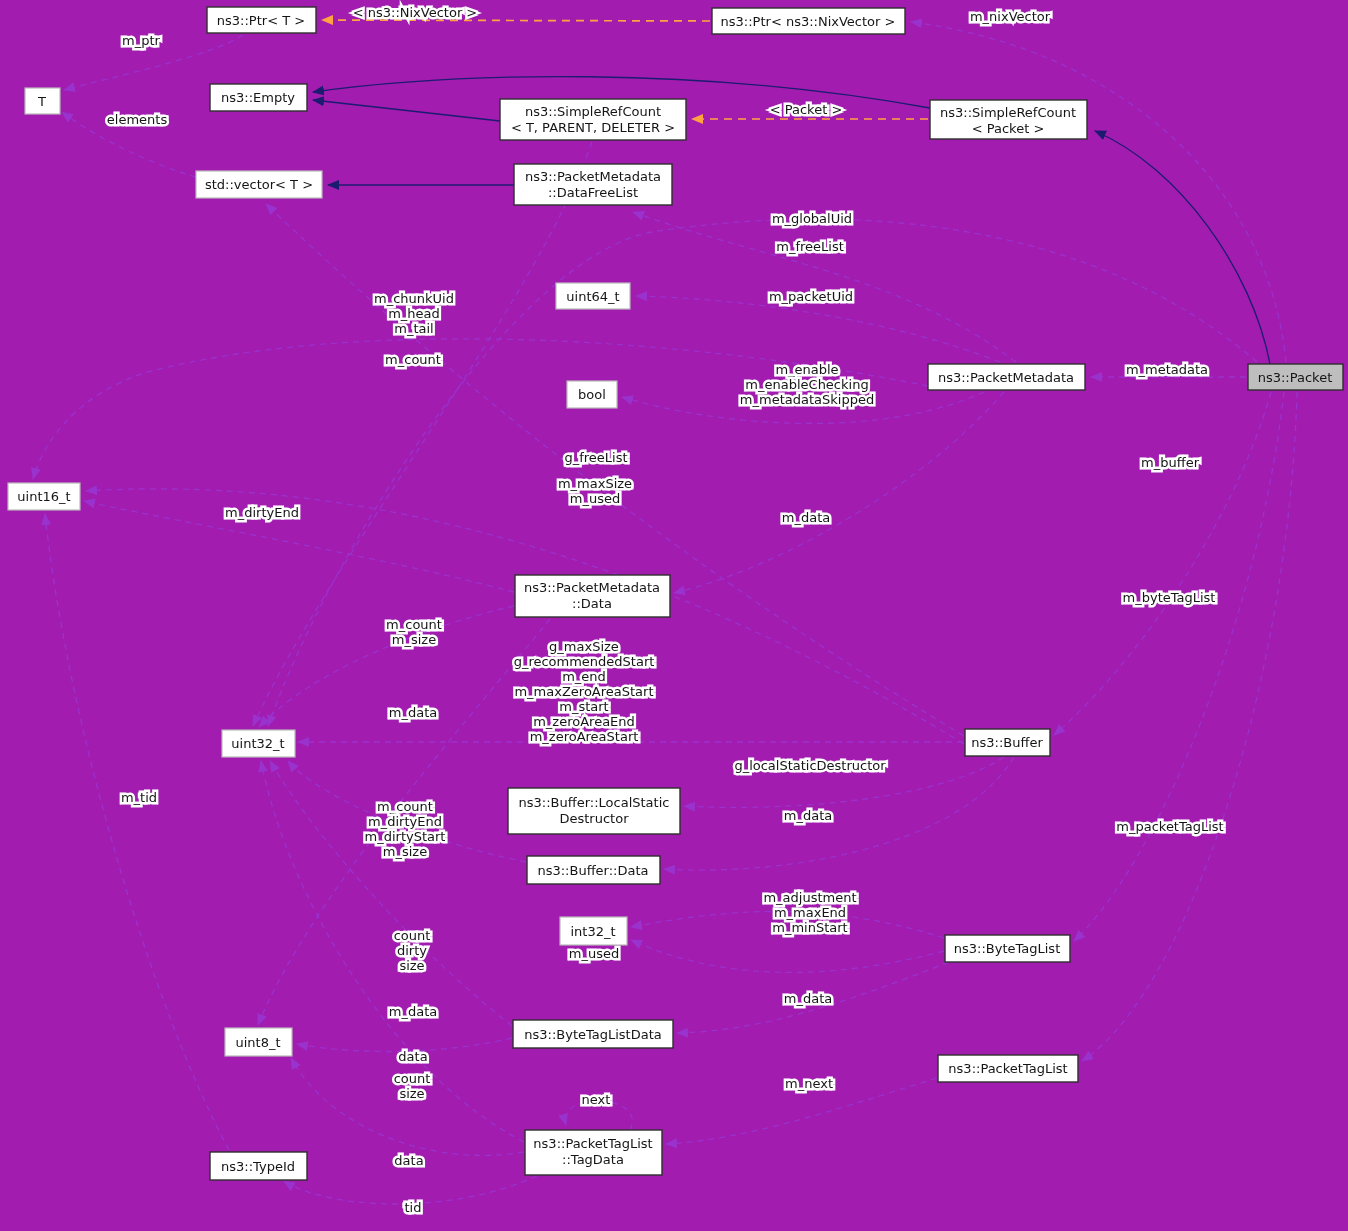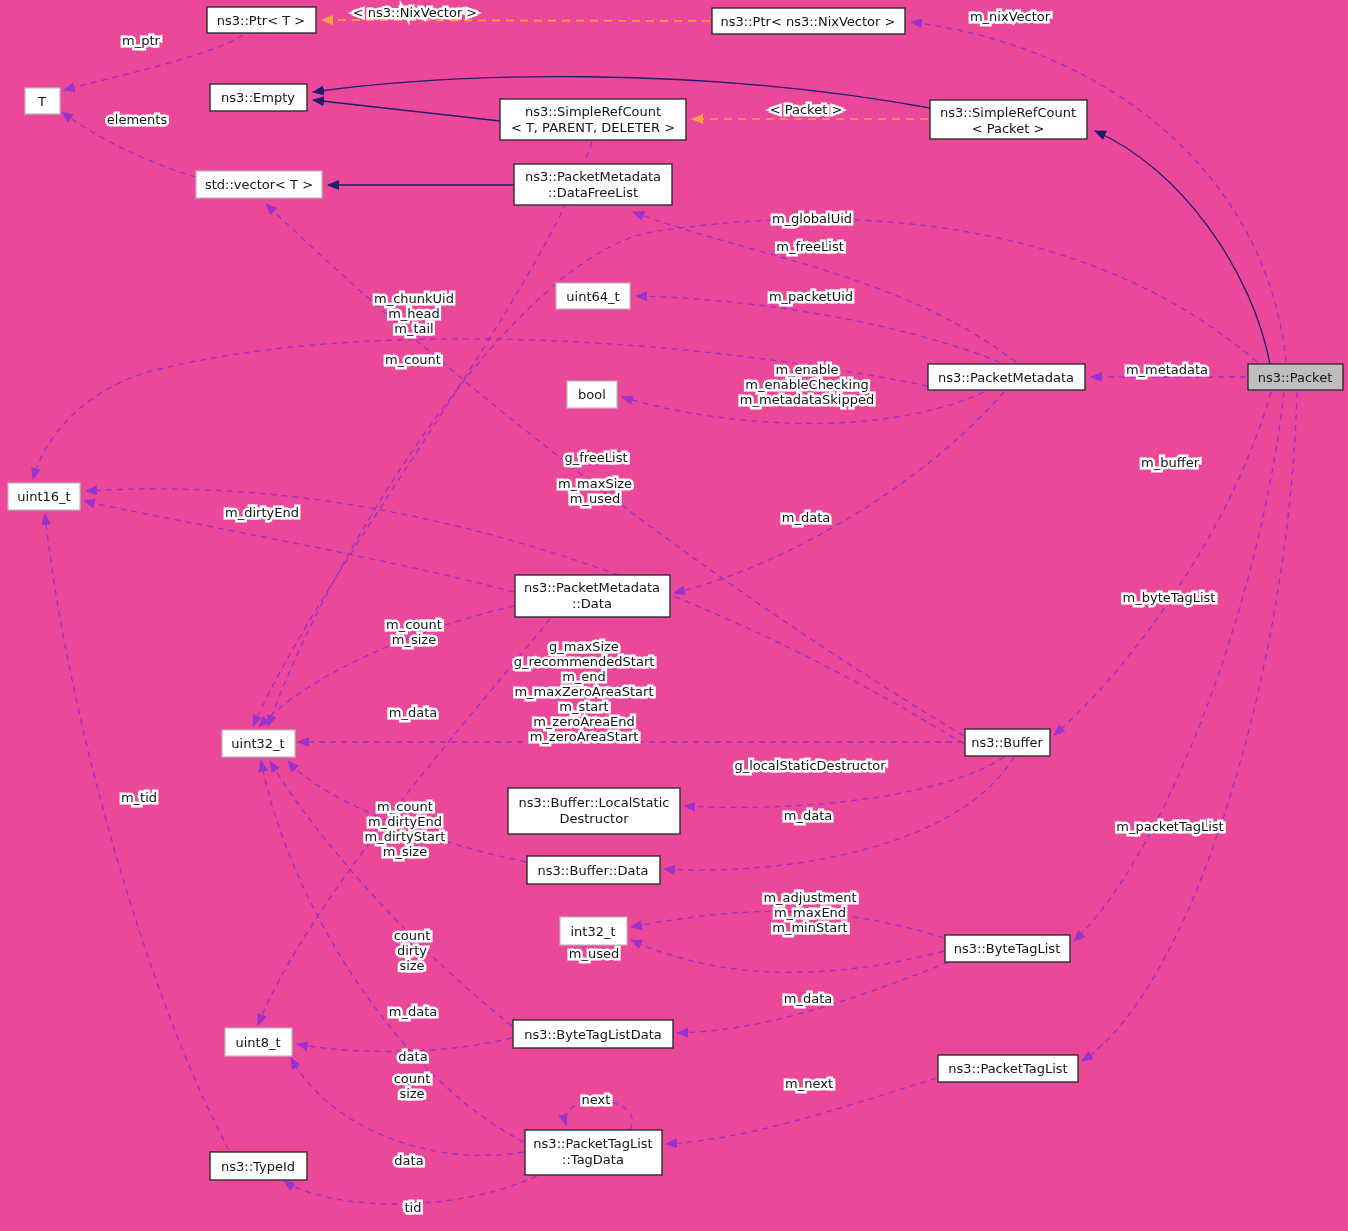--- a/index.html
+++ b/index.html
@@ -1,16 +1,16 @@
 <!DOCTYPE html>
 <html><head>
 <meta charset="utf-8">
 <style>
   html,body{margin:0;padding:0;background:#ffffff;}
-  .stage{width:1348px;height:1231px;position:relative;background:#ec4899;}
+  .stage{width:1348px;height:1231px;position:relative;background:#a21caf;}
   svg{display:block;font-family:"DejaVu Sans","Liberation Sans",sans-serif;}
   .node rect{fill:#ffffff;stroke:#2e2e2e;stroke-width:1.4;}
   .node.tnode rect{stroke:#b9b9b9;stroke-width:1.2;}
   .node.selected rect{fill:#bebebe;stroke:#2e2e2e;}
   .node text{fill:#151515;font-size:13px;text-anchor:middle;}
   .elab{fill:#151515;font-size:13px;text-anchor:middle;stroke:#ffffff;stroke-width:5px;paint-order:stroke;}
   .usage{fill:none;stroke:#9a32cd;stroke-width:1.3;stroke-dasharray:6 5;}
   .inherit{fill:none;stroke:#1b1b70;stroke-width:1.3;}
   .tmpl{fill:none;stroke:#ffa342;stroke-width:1.7;stroke-dasharray:8 6;}
 </style>

